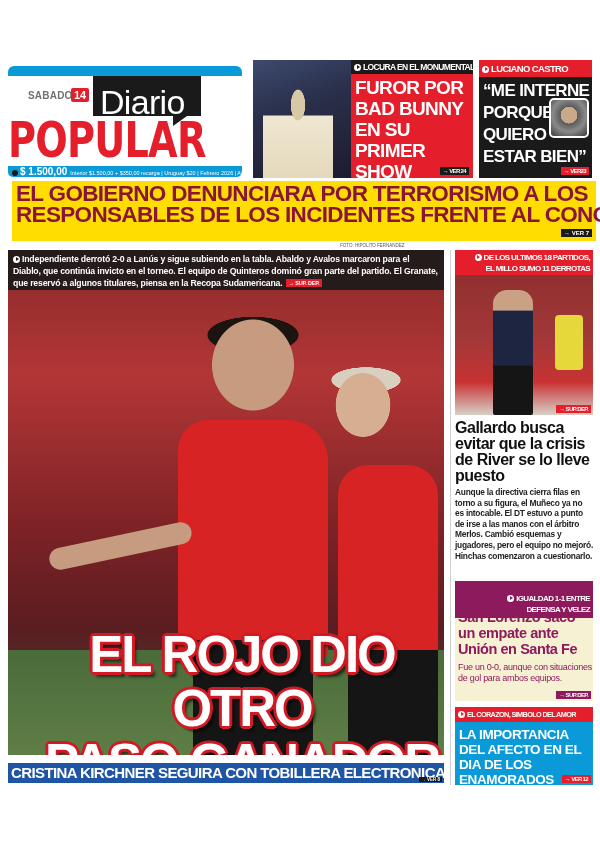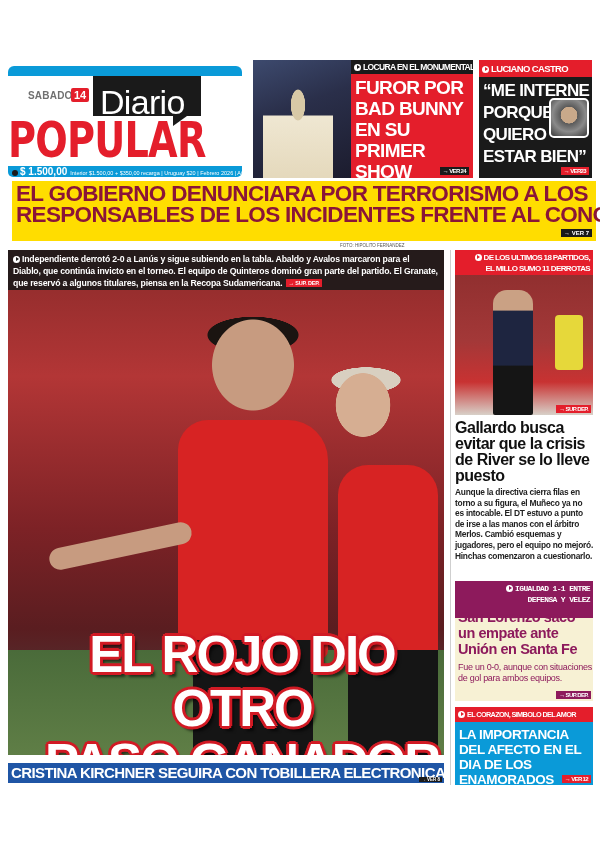--- a/index.html
+++ b/index.html
@@ -74,21 +74,21 @@
   #river-card { position: absolute; left: 4px; top: 0; width: 138px; height: 165px; overflow: hidden; background: linear-gradient(180deg, #8a2c2c 0%, #a33838 55%, #c83232 80%, #d8d0c8 100%); padding-left: 44px; }
   #river-kicker { position: absolute; left: 0; top: 0; width: 138px; height: 25px; background: #e41e2b; color: #fff; font-size: 8px; line-height: 11px; padding: 2px 3px; text-align: right; }
   #river-coach { position: absolute; left: 38px; top: 40px; width: 40px; height: 125px; background: linear-gradient(180deg, #caa184 0 16%, #1e2540 17% 60%, #151515 61%); border-radius: 14px 14px 2px 2px; }
   #river-vest { position: absolute; left: 100px; top: 65px; width: 28px; height: 55px; background: #e6d83a; border-radius: 4px; }
   #river-ver { position: absolute; right: 2px; bottom: 2px; background: #e41e2b; color: #fff; font-size: 6px; padding: 1px 3px; font-weight: 700; }
 
   #gallardo-title { position: absolute; left: 4px; top: 170px; width: 138px; color: #111; font-size: 16px; line-height: 16px; font-weight: 900; letter-spacing: -0.03em; }
   #gallardo-body { position: absolute; left: 4px; top: 237px; width: 138px; color: #222; font-size: 8.4px; line-height: 10.6px; letter-spacing: -0.03em; }
 
   #slo-card { position: absolute; left: 4px; top: 331px; width: 138px; height: 120px; background: #f7f1d4; }
-  #slo-kicker { position: absolute; left: 0; top: 0; width: 138px; height: 37px; background: #8d1a5c; color: #fff; font-size: 8px; line-height: 11px; padding: 2px 3px; text-align: right; font-family: Liberation Mono, monospace; }
+  #slo-kicker { position: absolute; left: 0; top: 0; width: 138px; height: 37px; background: #8d1a5c; color: #fff; font-size: 8px; line-height: 11px; padding: 12px 3px; text-align: right; }
   #slo-title { position: absolute; left: 3px; top: 28px; width: 135px; color: #8d1a5c; font-size: 14.5px; line-height: 16px; font-weight: 900; letter-spacing: -0.03em; }
   #slo-body { position: absolute; left: 3px; top: 81px; width: 135px; color: #8d1a5c; font-size: 9px; line-height: 10.5px; font-weight: 400; letter-spacing: -0.03em; }
   #slo-ver { position: absolute; right: 2px; bottom: 2px; background: #8d1a5c; color: #fff; font-size: 6px; padding: 1px 3px; font-weight: 700; }
 
   #amor-card { position: absolute; left: 4px; top: 457px; width: 138px; height: 78px; background: #0a9ad8; }
   #amor-kicker { position: absolute; left: 0; top: 0; width: 138px; height: 15px; background: #e41e2b; color: #fff; font-size: 7.3px; line-height: 15px; padding-left: 3px; white-space: nowrap; }
   #amor-title { position: absolute; left: 4px; top: 20px; width: 134px; color: #fff; font-size: 13.5px; line-height: 15px; font-weight: 900; letter-spacing: -0.03em; }
   #amor-ver { position: absolute; right: 2px; bottom: 2px; background: #e41e2b; color: #fff; font-size: 6px; padding: 1px 3px; font-weight: 700; }
 
   .bullet { display: inline-block; width: 7px; height: 7px; border-radius: 50%; background: #fff; margin-right: 2px; vertical-align: -0.5px; position: relative; }

